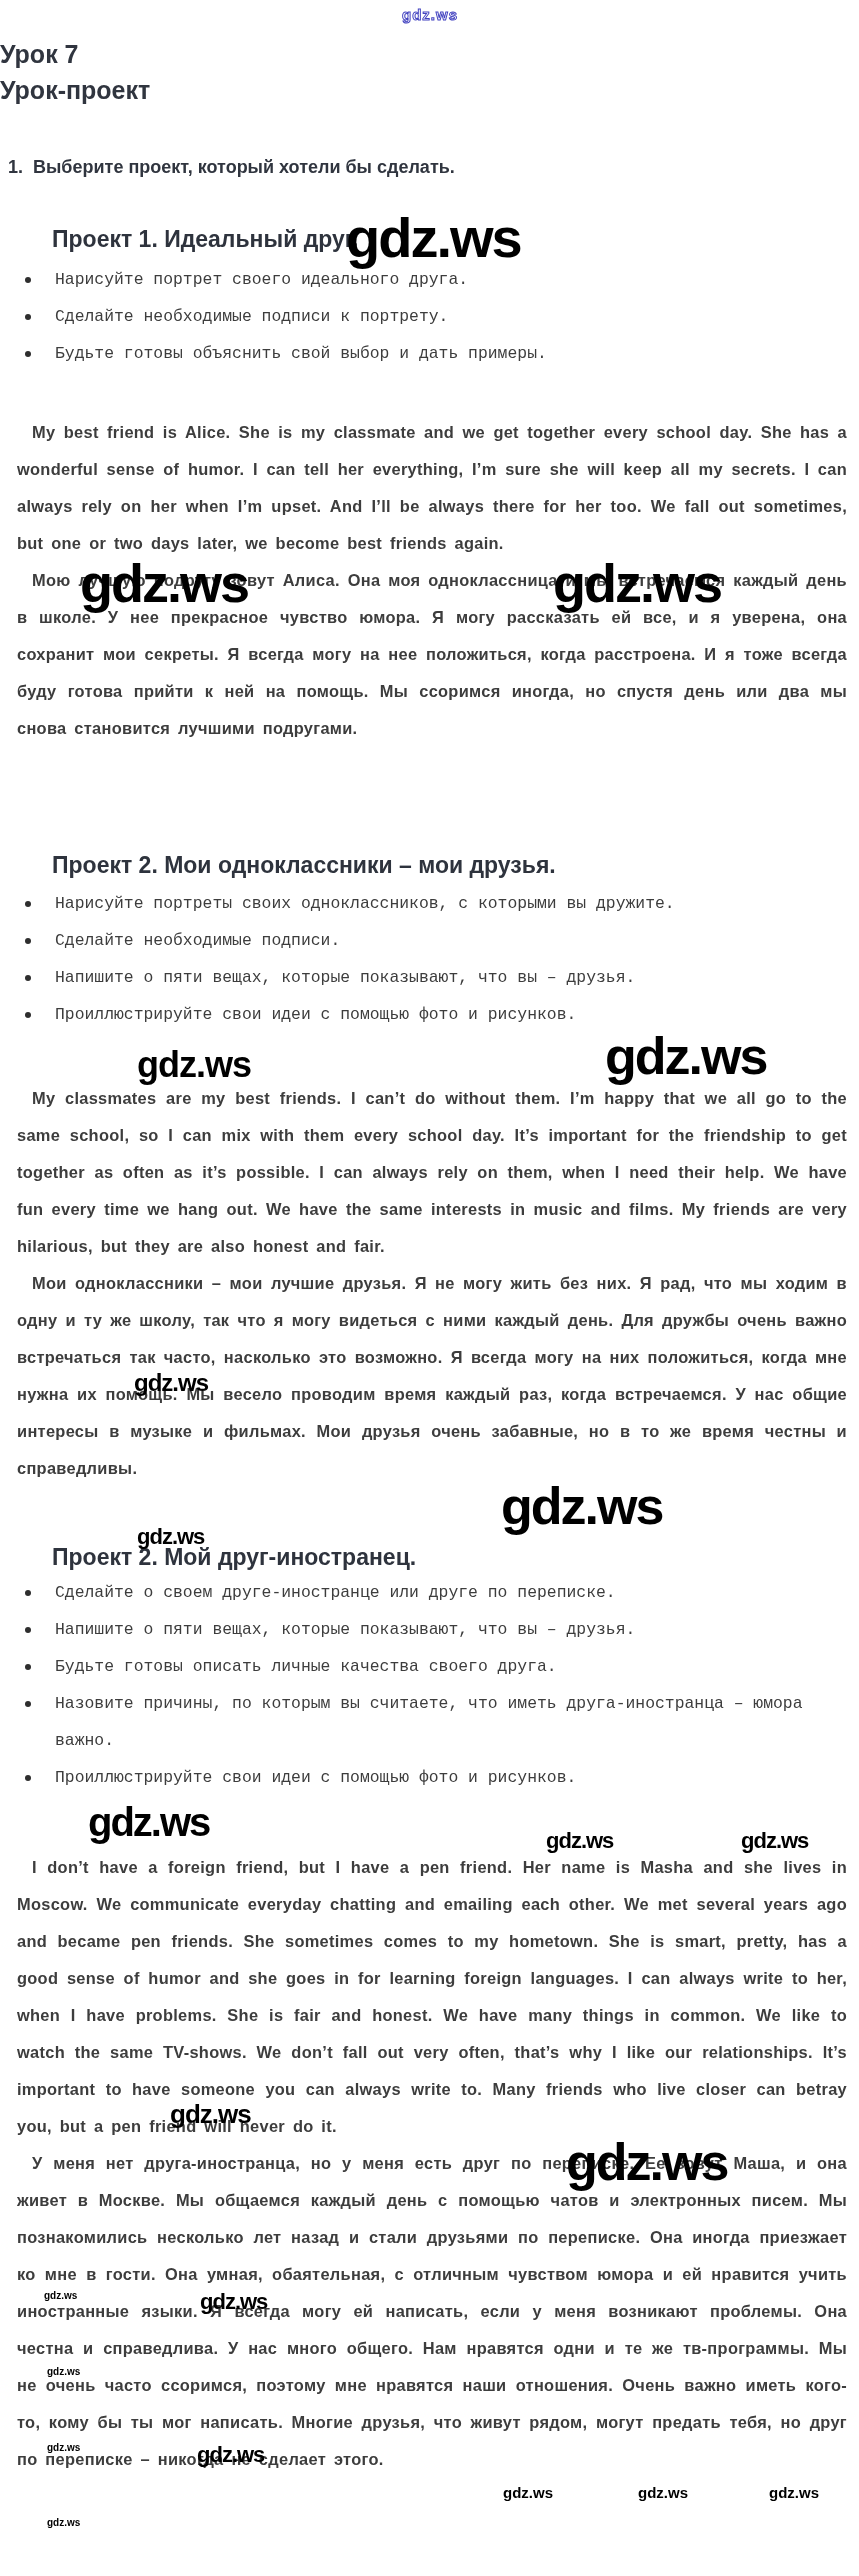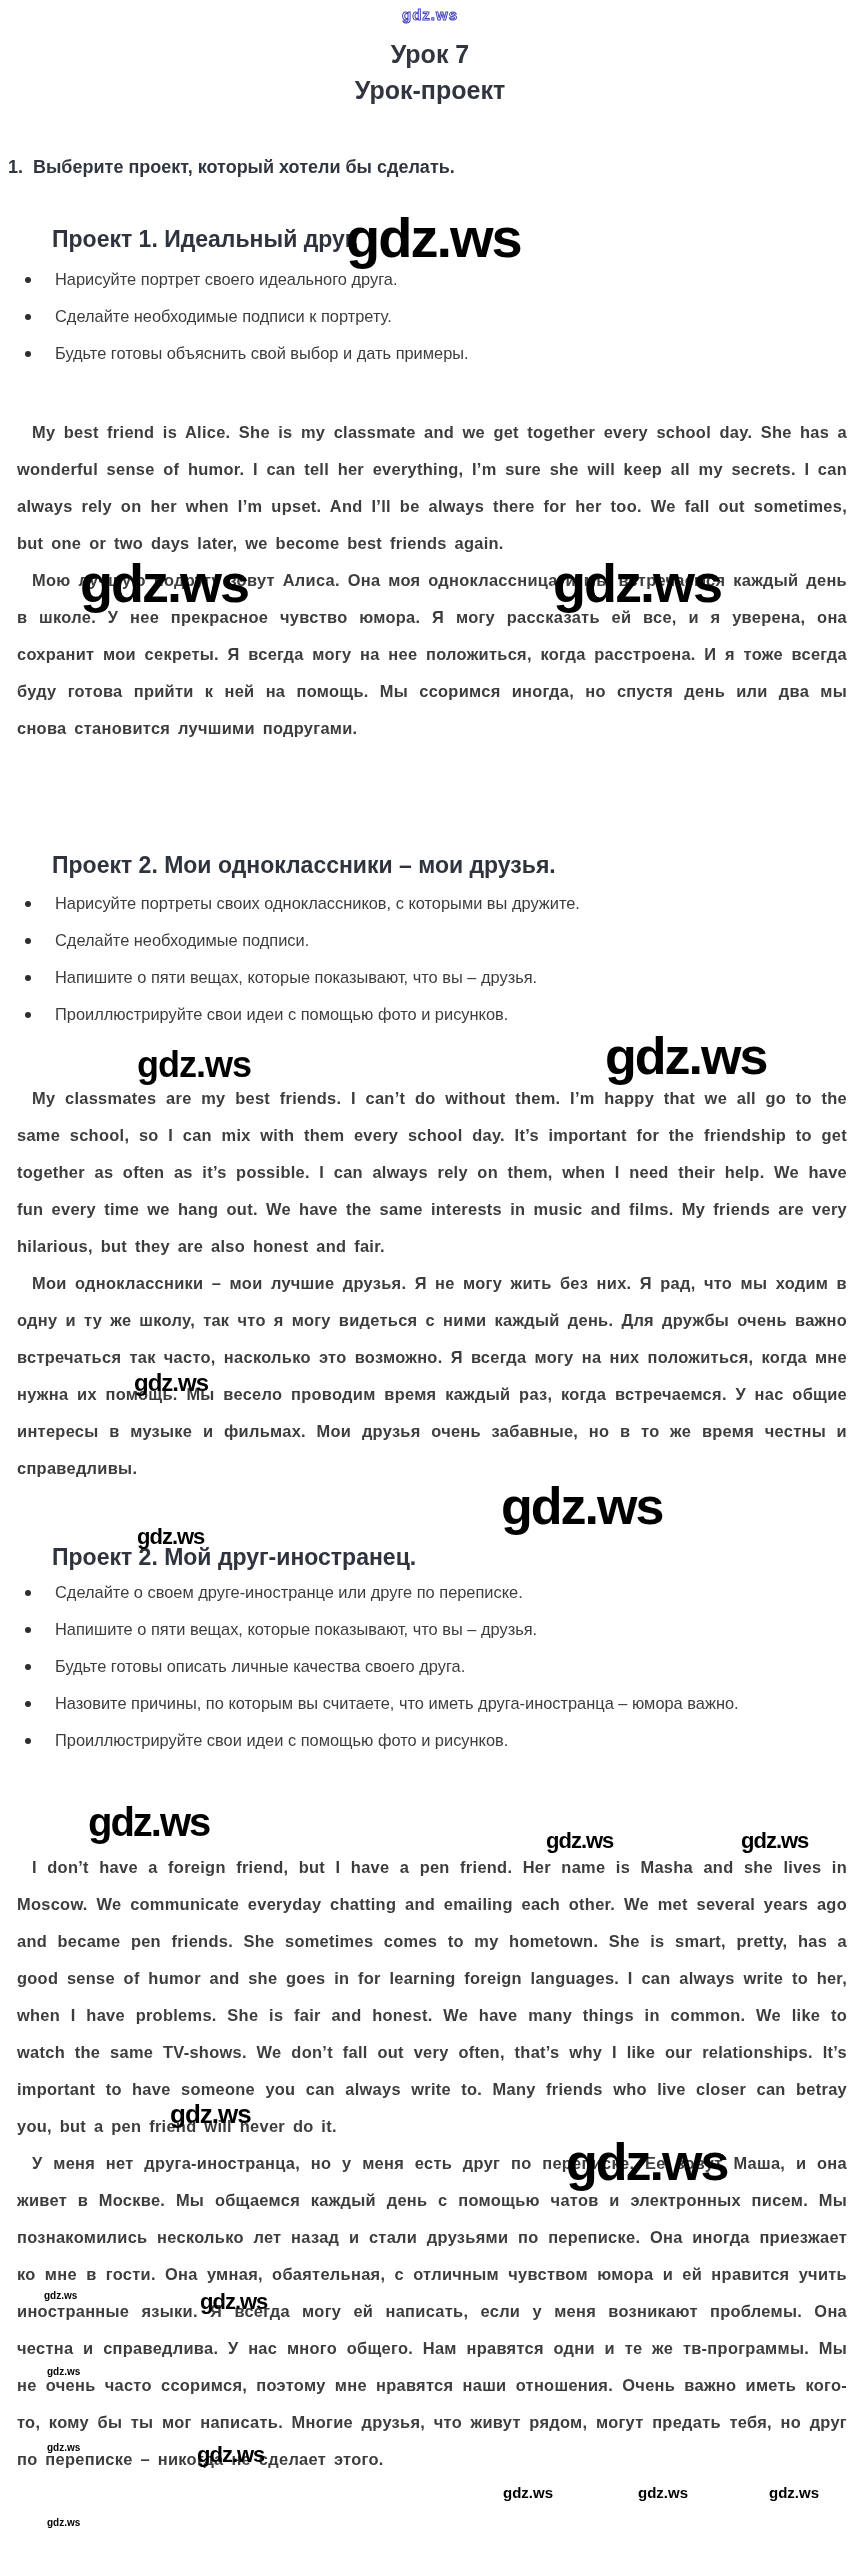--- a/index.html
+++ b/index.html
@@ -22,21 +22,21 @@
     font-weight: 700;
     letter-spacing: 1px;
     color: #6b6bd0;
     -webkit-text-fill-color: #ffffff;
     -webkit-text-stroke: 1px #4343c0;
   }
 
   
   .title, .subtitle {
     left: 0; right: 0;
-    text-align: center;
+    text-align: left;
     font-weight: 700;
     color: #30353f;
     font-size: 25px;
     line-height: 26px;
   }
 
   
   .task {
     left: 8px; right: 13px;
     display: flex;
@@ -65,21 +65,21 @@
     line-height: 37px;
     color: #3d3d3d;
   }
   .blist .dot {
     flex-shrink: 0;
     width: 6px; height: 6px;
     border-radius: 50%;
     background: #2e2e2e;
     margin: 16px 24px 0 25px;
   }
-  .blist .btext { flex: 1; }
+  .blist .btext { flex: 1; font-family: Liberation Mono, monospace; }
 
   
   .para { left: 17px; width: 830px; }
   .para p {
     margin: 0;
     font-size: 16.4px;
     line-height: 37px;
     text-align: justify;
     text-indent: 15px;
     letter-spacing: 0.3px;

